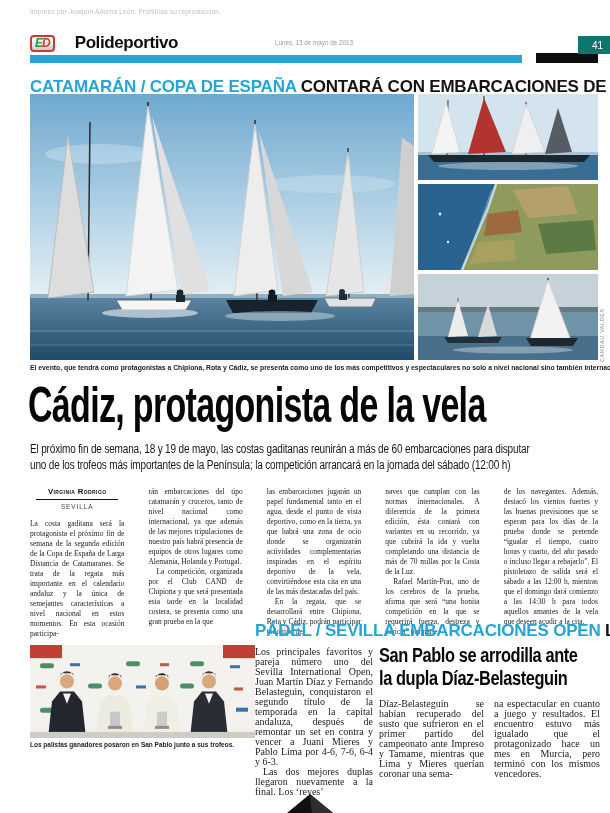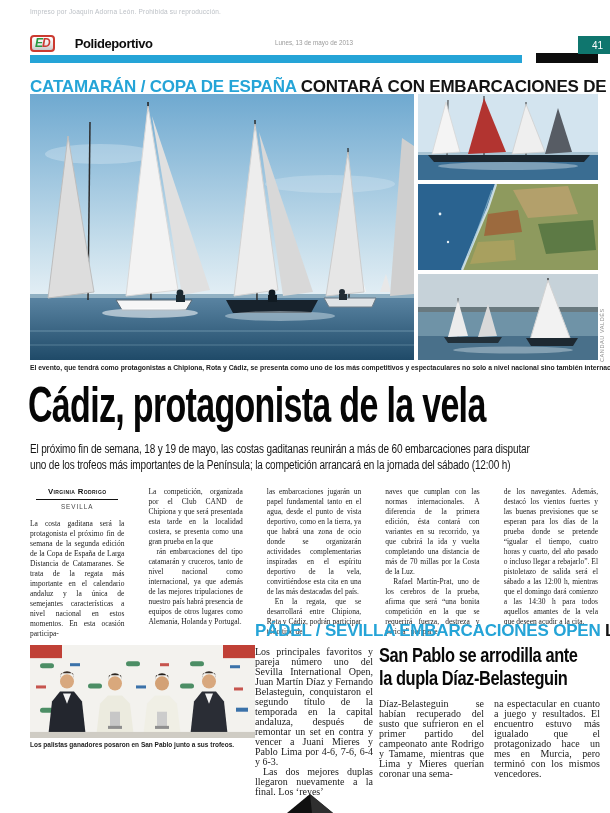--- a/index.html
+++ b/index.html
@@ -9,21 +9,21 @@
   }
   .abs{position:absolute;}
   
   .print-notice{left:30px;top:8px;font-size:6.5px;color:#bcc0c6;letter-spacing:.2px;}
   
   .masthead{left:30px;top:32px;width:568px;height:22px;display:flex;align-items:center;}
   .logo{display:inline-flex;align-items:center;border:2px solid #cb3a30;border-radius:4px;
         padding:0 3px;height:13px;background:linear-gradient(180deg,#ffffff 0%,#e9e9e9 55%,#c9c9c9 100%);
         font-style:italic;font-weight:900;font-size:12px;line-height:13px;letter-spacing:-1px;}
   .logo-e{color:#27983f;} .logo-d{color:#cb3a30;}
-  .section-title{font-weight:800;font-size:13px;letter-spacing:-.4px;color:#0c0c0c;margin-left:8px;padding-left:12px;}
+  .section-title{font-weight:800;font-size:17px;letter-spacing:-.4px;color:#0c0c0c;margin-left:8px;padding-left:12px;}
   .edition-date{position:absolute;left:0;right:0;top:7px;text-align:center;font-size:6.3px;color:#9a9a9a;}
   .cyan-rule{left:30px;top:55px;width:492px;height:8px;background:#25a4d7;}
   .black-rule{left:536px;top:53px;width:62px;height:10px;background:#0d0d0d;}
   .page-badge{left:578px;top:36px;width:39px;height:18px;background:#0f766e;color:#fff;
               font-weight:400;font-size:10px;display:flex;align-items:center;justify-content:center;}
   
   .kicker{font-weight:700;font-size:17px;letter-spacing:-.2px;white-space:nowrap;}
   .kicker .hl{color:#25a4d7;} .kicker .rest{color:#141414;}
   .kicker1{left:30px;top:77px;}
   .kicker2{left:255px;top:621px;}
@@ -198,22 +198,22 @@
   <div class="abs bodycols">
     <div class="col">
       <div class="byline">
         <div class="byline-name">Virginia Rodrigo</div>
         <hr class="byline-rule">
         <div class="byline-place">SEVILLA</div>
       </div>
       <p>La costa gaditana será la protagonista el próximo fin de semana de la segunda edición de la Copa de España de Larga Distancia de Catamaranes. Se trata de la regata más importante en el calendario andaluz y la única de semejantes características a nivel nacional en estos momentos. En esta ocasión participa-</p>
     </div>
     <div class="col">
+      <p>rán embarcaciones del tipo catamarán y cruceros, tanto de nivel nacional como internacional, ya que además de las mejores tripulaciones de nuestro país habrá presencia de equipos de otros lugares como Alemania, Holanda y Portugal.</p>
       <p>La competición, organizada por el Club CAND de Chipiona y que será presentada esta tarde en la localidad costera, se presenta como una gran prueba en la que</p>
-      <p>rán embarcaciones del tipo catamarán y cruceros, tanto de nivel nacional como internacional, ya que además de las mejores tripulaciones de nuestro país habrá presencia de equipos de otros lugares como Alemania, Holanda y Portugal.</p>
     </div>
     <div class="col">
       <p>las embarcaciones jugarán un papel fundamental tanto en el agua, desde el punto de vista deportivo, como en la tierra, ya que habrá una zona de ocio donde se organizarán actividades complementarias inspiradas en el espíritu deportivo de la vela, convirtiéndose esta cita en una de las más destacadas del país.</p>
       <p>En la regata, que se desarrollará entre Chipiona, Rota y Cádiz, podrán participar todo tipo de</p>
     </div>
     <div class="col">
       <p>naves que cumplan con las normas internacionales. A diferencia de la primera edición, ésta contará con variantes en su recorrido, ya que cubrirá la ida y vuelta completando una distancia de más de 70 millas por la Costa de la Luz.</p>
       <p>Rafael Martín-Prat, uno de los cerebros de la prueba, afirma que será “una bonita competición en la que se requerirá fuerza, destreza y pericia” por parte</p>
     </div>
     <div class="col">
@@ -272,21 +272,21 @@
     <p>Los principales favoritos y pareja número uno del Sevilla International Open, Juan Martín Díaz y Fernando Belasteguin, conquistaron el segundo título de la temporada en la capital andaluza, después de remontar un set en contra y vencer a Juani Mieres y Pablo Lima por 4-6, 7-6, 6-4 y 6-3.</p>
     <p>Las dos mejores duplas llegaron nuevamente a la final. Los ‘reyes’</p>
   </div>
 
   <div class="abs h2-wrap">
     <div class="headline2">San Pablo se arrodilla ante</div>
     <div class="headline2">la dupla Díaz-Belasteguin</div>
   </div>
 
   <div class="abs colA smallcol">
-    <p>Díaz-Belasteguin se habían recuperado del susto que sufrieron en el primer partido del campeonato ante Rodrigo y Tamame, mientras que Lima y Mieres querían coronar una sema-</p>
+    <p>Díaz-Belasteguin se habían recuperado del susto que sufrieron en el primer partido del campeonato ante Impreso y Tamame, mientras que Lima y Mieres querían coronar una sema-</p>
   </div>
   <div class="abs colB smallcol">
     <p>na espectacular en cuanto a juego y resultados. El encuentro estuvo más igualado que el protagonizado hace un mes en Murcia, pero terminó con los mismos vencedores.</p>
   </div>
 
   <div class="abs bottom-mark">
     <svg viewBox="0 0 50 20">
       <polygon points="1,20 24,1 47,20" fill="#101010"></polygon>
       <polygon points="24,1 47,20 26,20" fill="#2f2f2f"></polygon>
     </svg>

